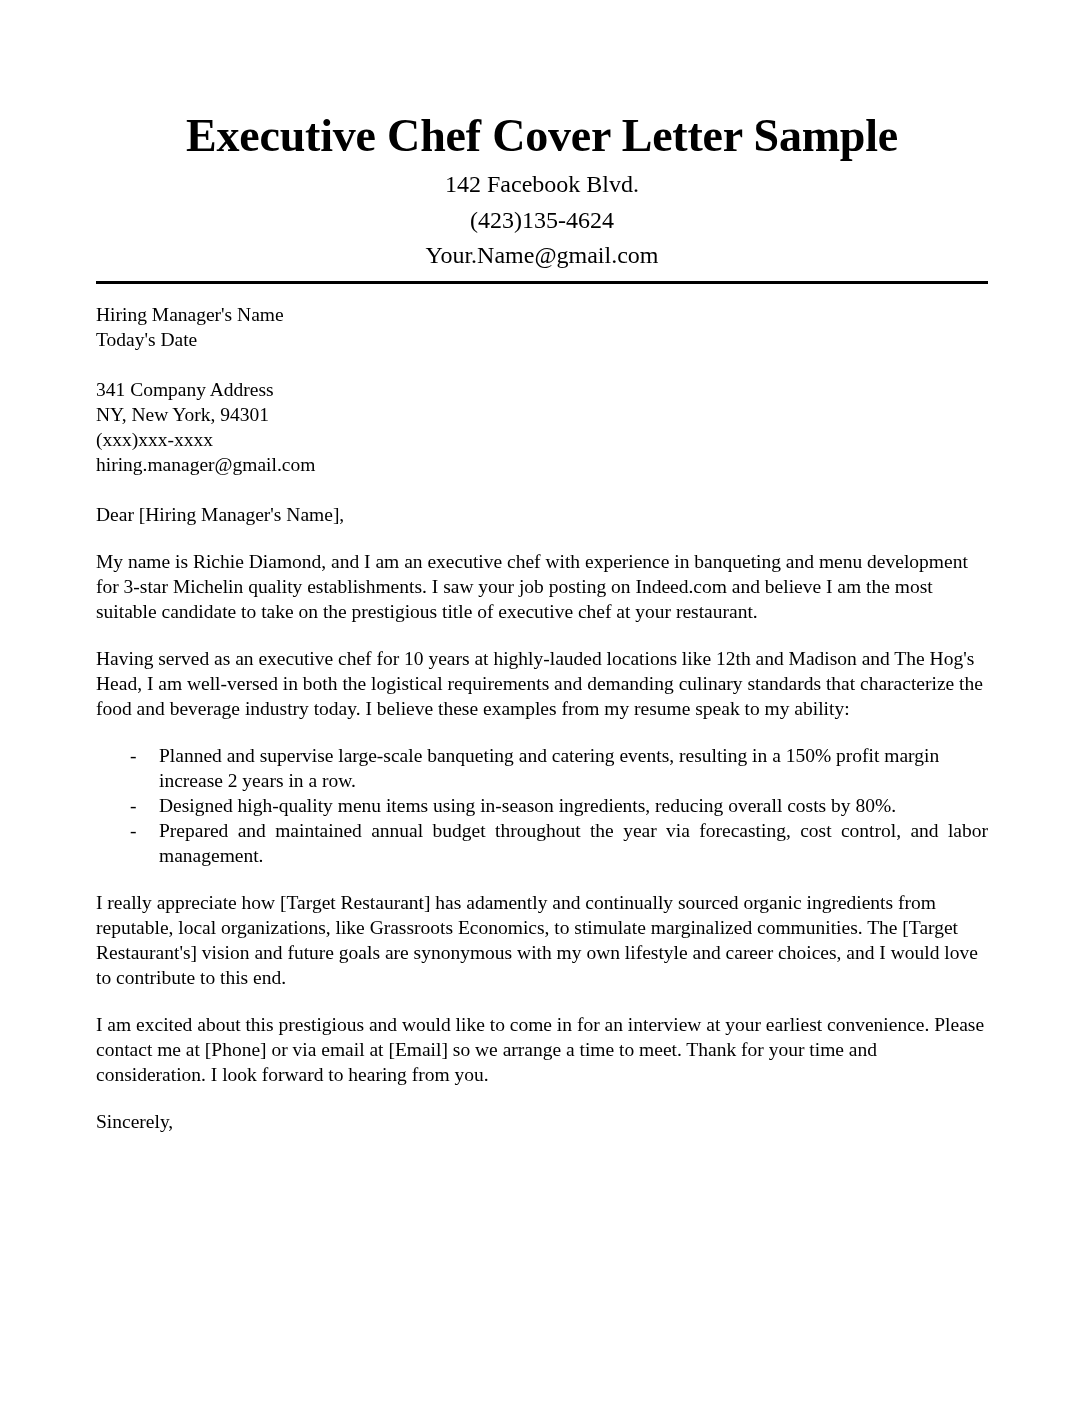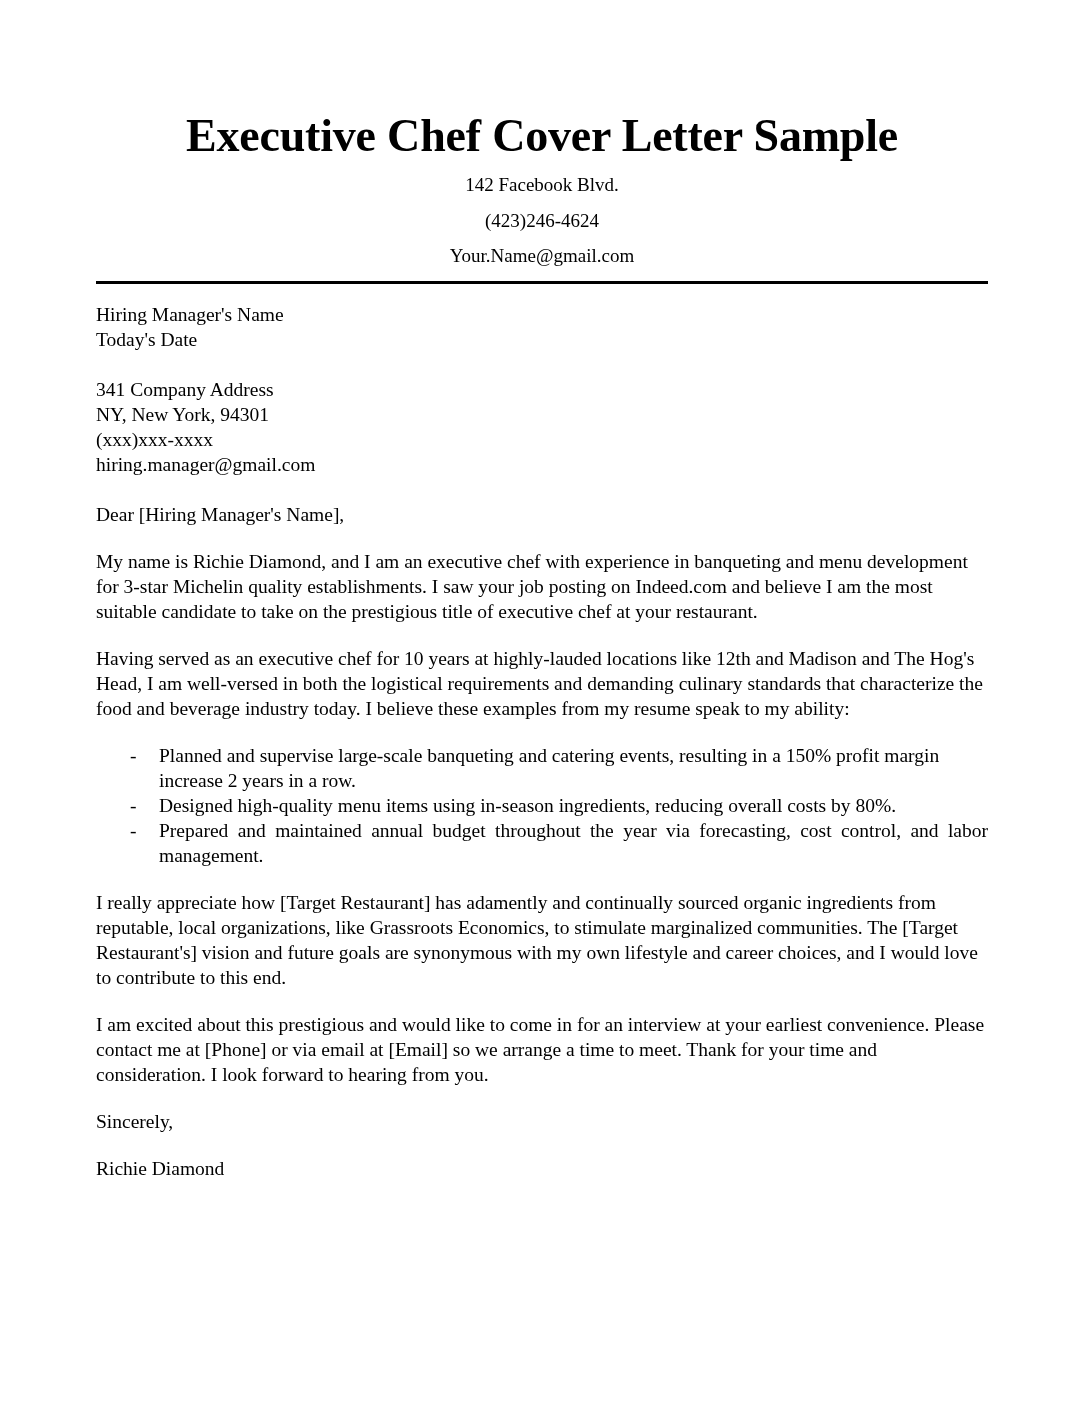--- a/index.html
+++ b/index.html
@@ -35,21 +35,21 @@
   }
   .doc-title {
     font-size: 46px;
     font-weight: bold;
     line-height: 1.05;
     letter-spacing: -0.2px;
     margin: 0 0 10px 0;
     white-space: nowrap;
   }
   .contact-line {
-    font-size: 19px;
+    font-size: 24px;
     line-height: 21.5px;
     margin: 14px;
   }
   .rule {
     margin-top: 11px;
     height: 3px;
     background: #000000;
     width: 892px;
   }
 
@@ -112,21 +112,21 @@
 </head>
 <body>
 
 <div class="page">
   <div class="content">
 
     <header class="letterhead">
       <h1 class="doc-title">Executive Chef Cover Letter Sample</h1>
 
       <div class="contact-line">142 Facebook Blvd.</div>
-      <div class="contact-line">(423)246-4624</div>
+      <div class="contact-line">(423)135-4624</div>
       <div class="contact-line">Your.Name@gmail.com</div>
 
       <div class="rule"></div>
     </header>
 
     <section class="letter">
 
       <div class="block">
         <div class="block-line">Hiring Manager's Name</div>
         <div class="block-line">Today's Date</div>
@@ -163,17 +163,16 @@
           <span class="btext">Prepared and maintained annual budget throughout the year via forecasting, cost control, and labor management.</span>
         </li>
       </ul>
 
       <p class="para">I really appreciate how [Target Restaurant] has adamently and continually sourced organic ingredients from reputable, local organizations, like Grassroots Economics, to stimulate marginalized communities. The [Target Restaurant's] vision and future goals are synonymous with my own lifestyle and career choices, and I would love to contribute to this end.</p>
 
       <p class="para">I am excited about this prestigious and would like to come in for an interview at your earliest convenience. Please contact me at [Phone] or via email at [Email] so we arrange a time to meet. Thank for your time and consideration. I look forward to hearing from you.</p>
 
       <p class="signoff">Sincerely,</p>
 
-      <p class="signature">Richie Diamond</p>
 
     </section>
   </div>
 </div>
 
 </body></html>

